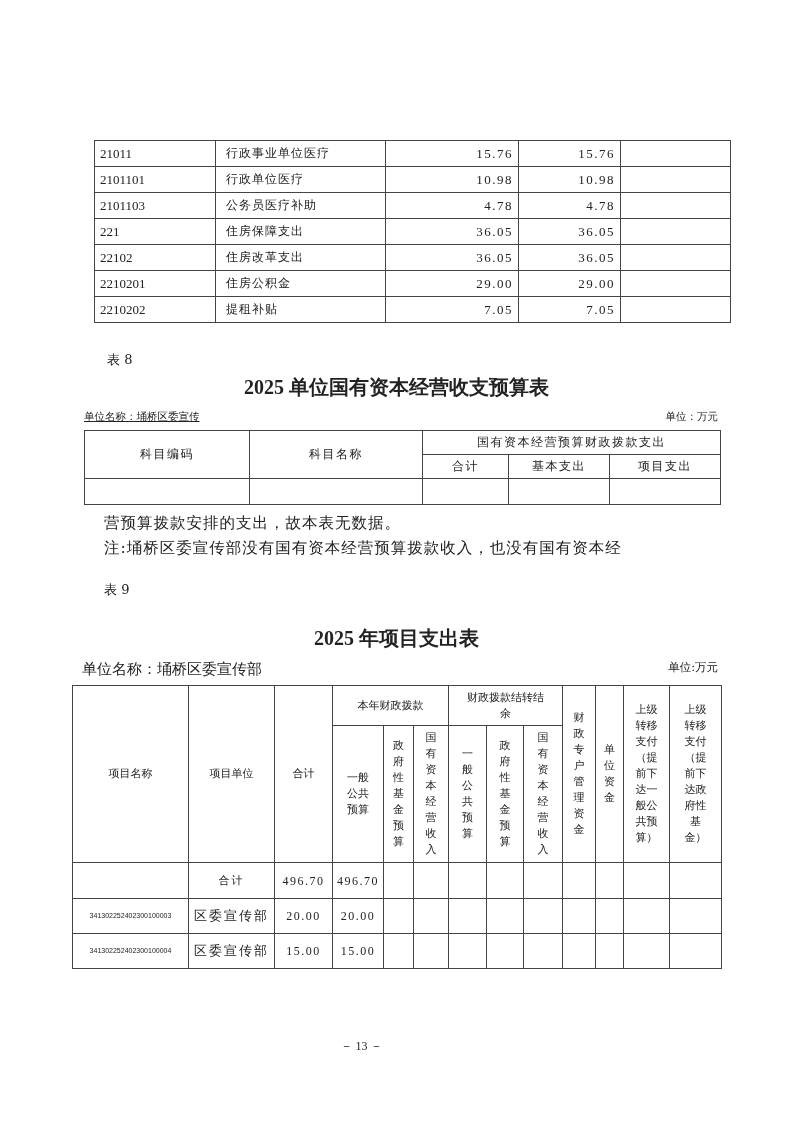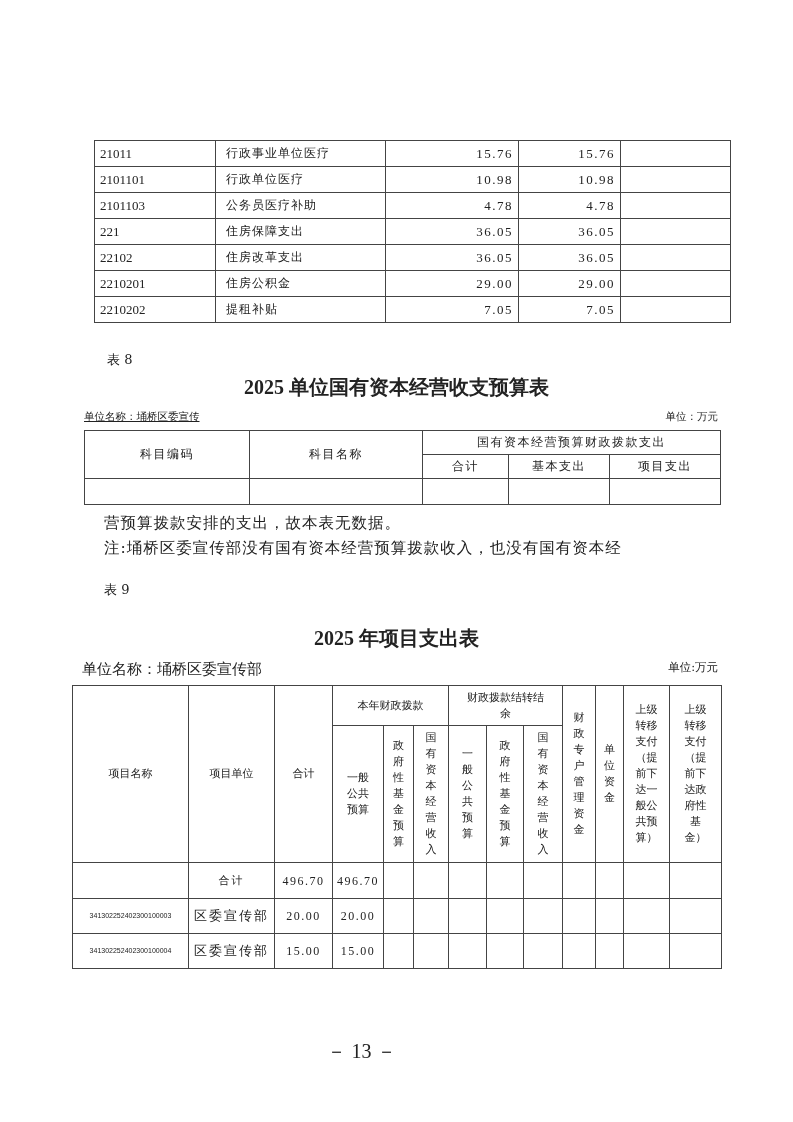--- a/index.html
+++ b/index.html
@@ -25,21 +25,21 @@
   .note { left: 104px; font-size: 15.5px; line-height: 25px; letter-spacing: 1px; width: 620px; }
 
   #t9 { left: 72px; top: 685px; width: 649px; }
   #t9 td { text-align: center; font-size: 11px; line-height: 16px; }
   #t9 td.vert { vertical-align: middle; }
   #t9 .small-code { font-size: 7px; font-family: "Liberation Sans", sans-serif; letter-spacing: 0; }
   #t9 .num { font-family: Liberation Serif, serif; font-size: 12px; letter-spacing: 1.5px; }
   .narrow { display: inline-block; width: 1em; word-break: break-all; white-space: normal; }
   .w2 { display: inline-block; width: 2.2em; word-break: break-all; white-space: normal; }
 
-  .page-no { left: 0; width: 723px; top: 1038px; text-align: center; font-size: 20px;
+  .page-no { left: 0; width: 723px; top: 1038px; text-align: center; font-size: 12px;
              font-family: "Liberation Serif", serif; }
 </style>
 </head>
 <body>
 
 <table id="t7">
   <colgroup>
       <col style="width:121px">
       <col style="width:170px">
       <col style="width:133px">

